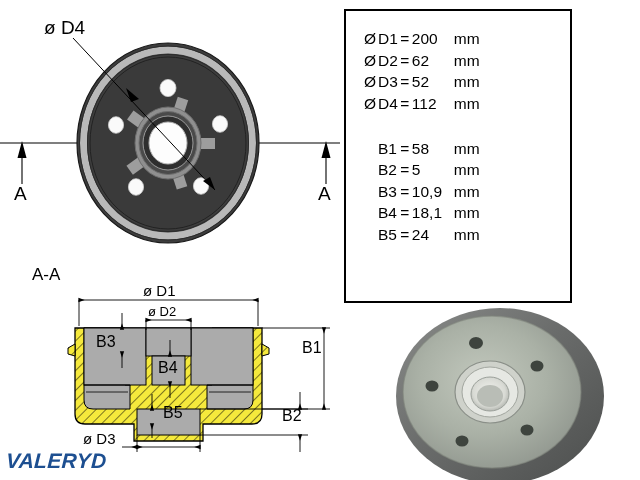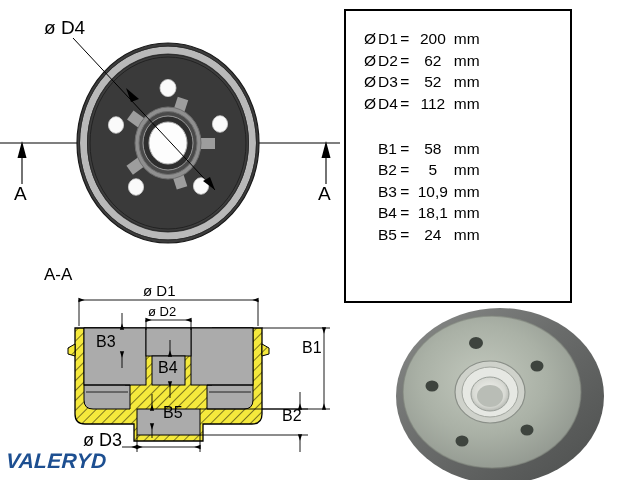--- a/index.html
+++ b/index.html
@@ -47,38 +47,38 @@
   }
   #spec-table td {
     padding: 0 0 3.5px 0;
     white-space: nowrap;
     line-height: 18px;
     vertical-align: baseline;
   }
   .c-sym  { text-align: left;  padding-right: 2px; width: 14px;}
   .c-name { text-align: left;  padding-right: 24px; }
   .c-eq   { text-align: center; width: 14px; padding-right: 4px;}
-  .c-val  { text-align: center; padding-right: 8px; width: 42px; margin-top: 16px;}
+  .c-val  { text-align: left; padding-right: 8px; width: 42px; margin-top: 16px;}
   .c-unit { text-align: center; }
   tr.spacer td { height: 20px; padding: 0; line-height: 20px; }
 
   
   .lbl {
     position: absolute;
     font-family: "Liberation Sans", sans-serif;
     white-space: nowrap;
     line-height: 1;
   }
   .lbl-d4  { left: 44px;  top: 18px;  font-size: 19px; }
   .lbl-aL  { left: 14px;  top: 184px; font-size: 19px; }
   .lbl-aR  { left: 318px; top: 184px; font-size: 19px; }
-  .lbl-aa  { left: 44px;  top: 266px; font-size: 17px; }
+  .lbl-aa  { left: 32px;  top: 266px; font-size: 17px; }
   .lbl-sd1 { left: 143px; top: 283px; font-size: 15px; }
   .lbl-sd2 { left: 148px; top: 305px; font-size: 13px; }
-  .lbl-sd3 { left: 83px;  top: 431px; font-size: 18px; }
+  .lbl-sd3 { left: 83px;  top: 431px; font-size: 15px; }
   .lbl-b1  { left: 302px; top: 340px; font-size: 16px; }
   .lbl-b2  { left: 282px; top: 408px; font-size: 16px; }
   .lbl-b3  { left: 96px;  top: 334px; font-size: 16px; }
   .lbl-b4  { left: 158px; top: 360px; font-size: 16px; }
   .lbl-b5  { left: 163px; top: 405px; font-size: 16px; }
 
   
   #brand-logo {
     position: absolute;
     left: 6px;

